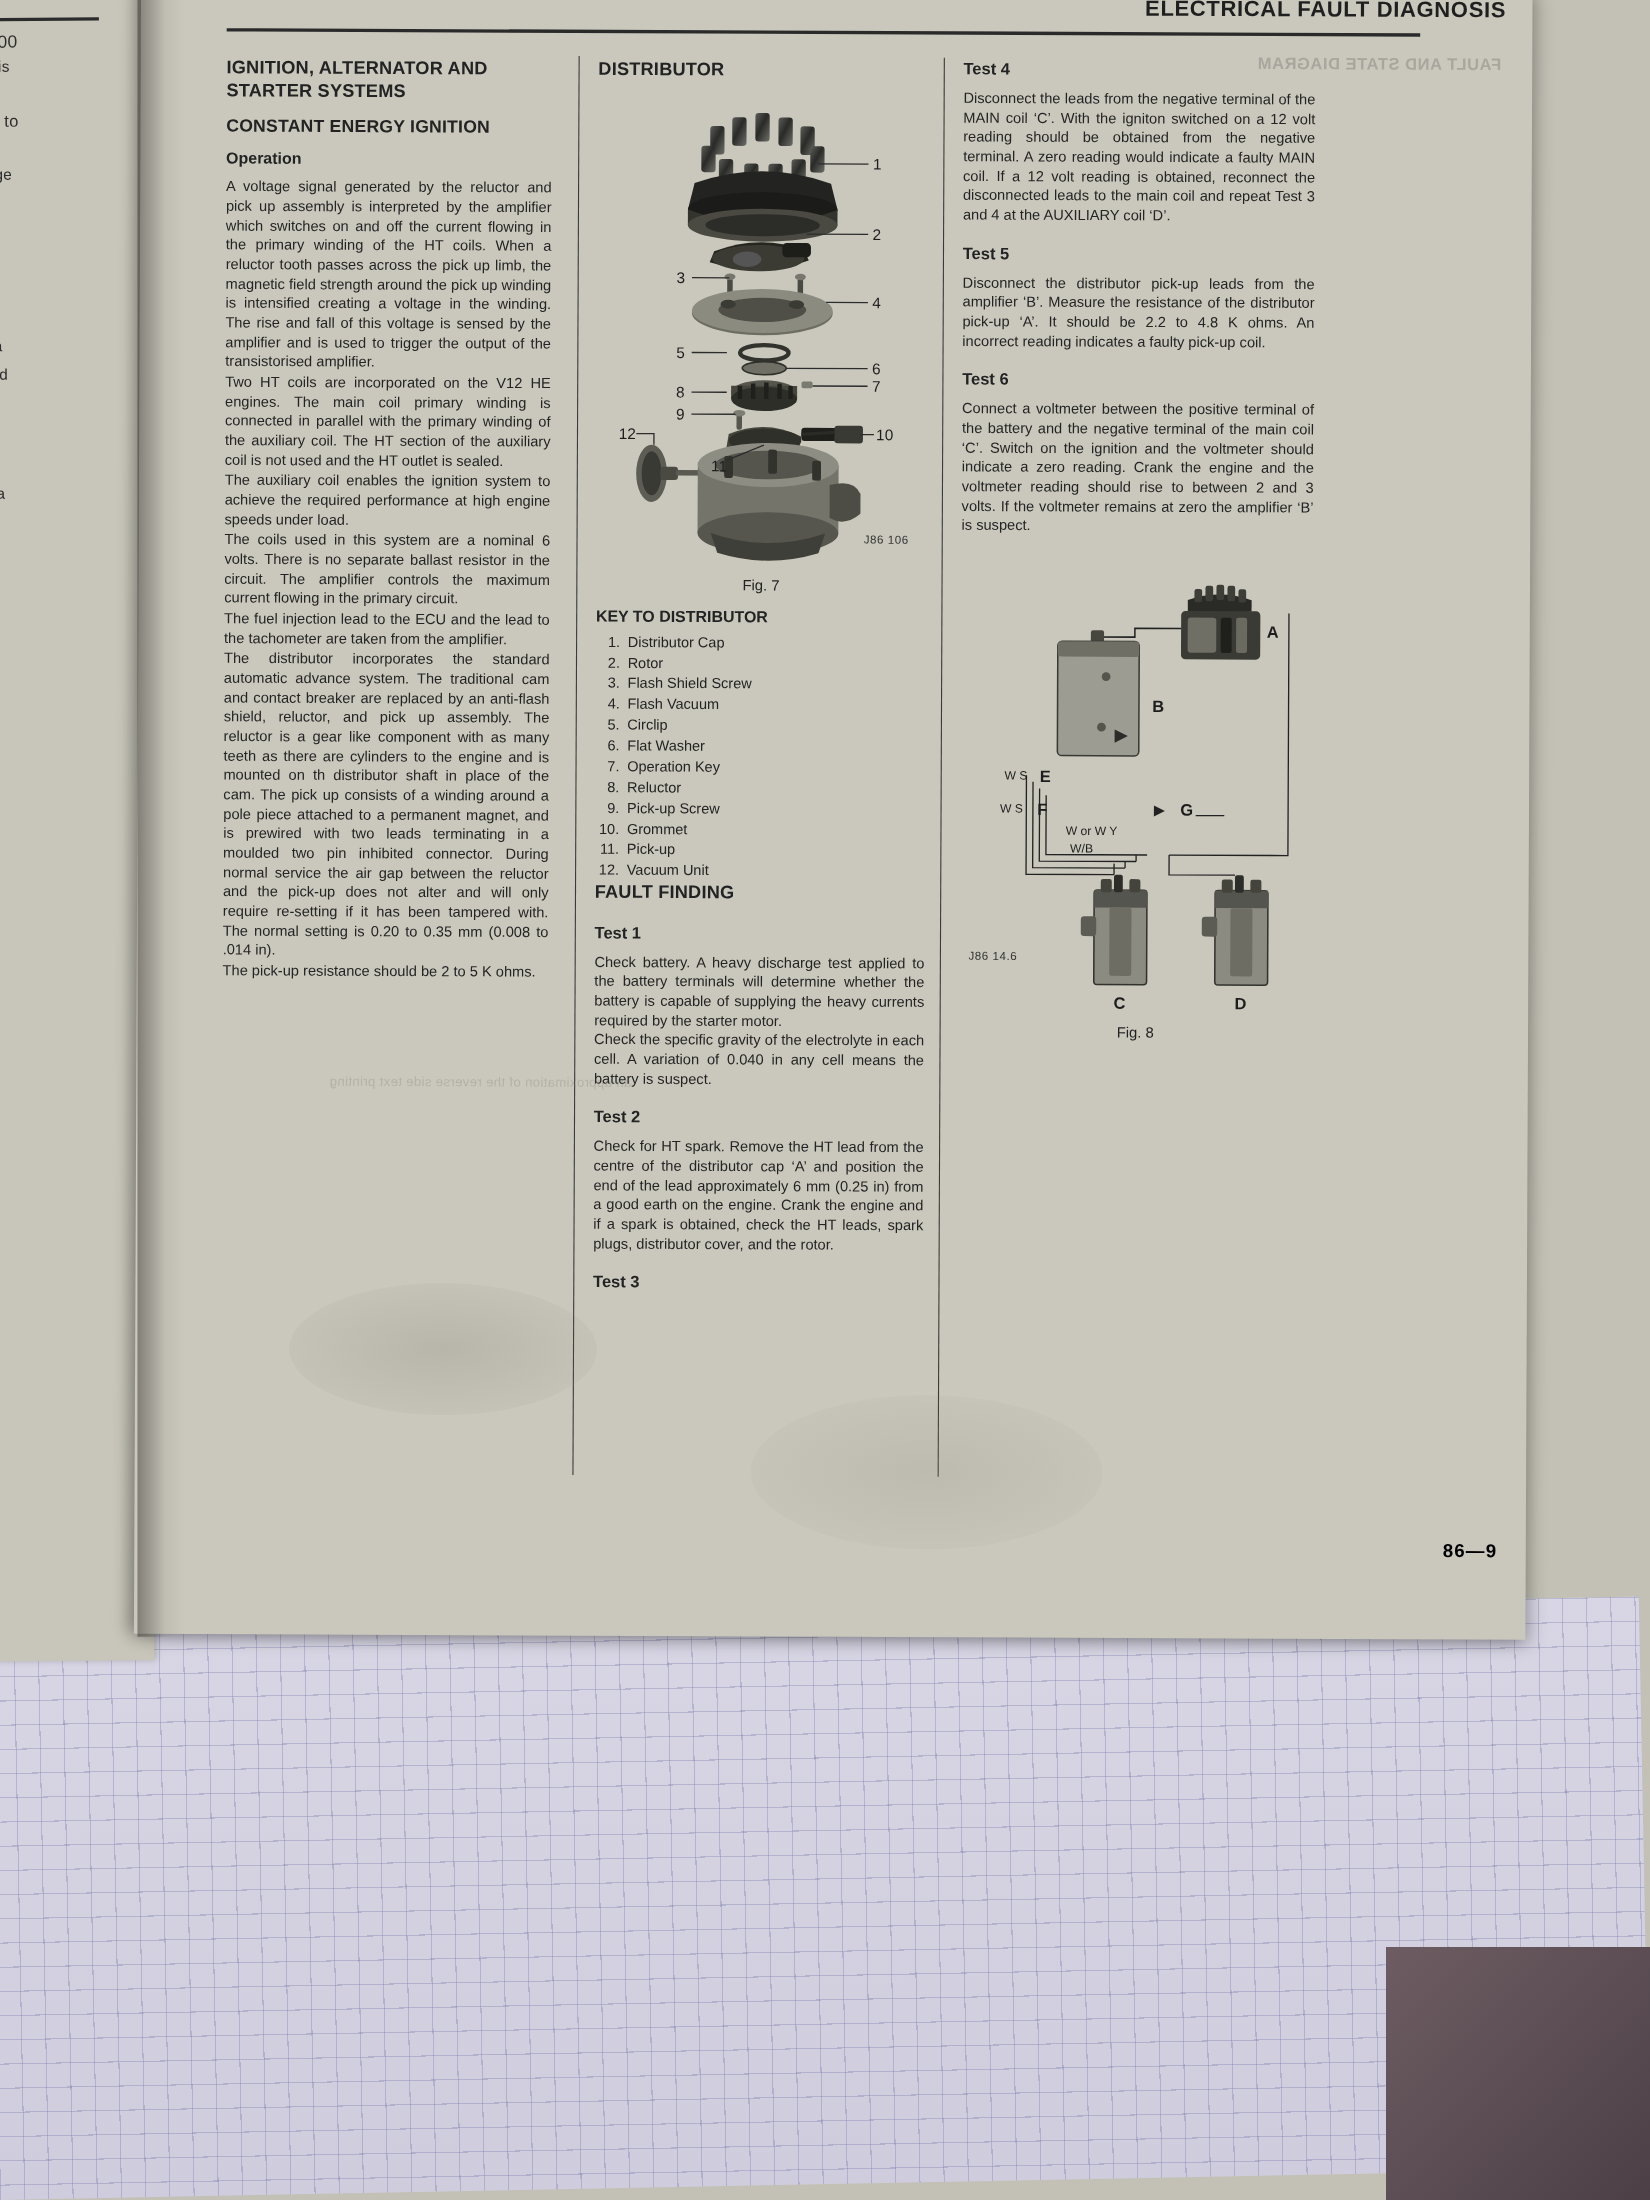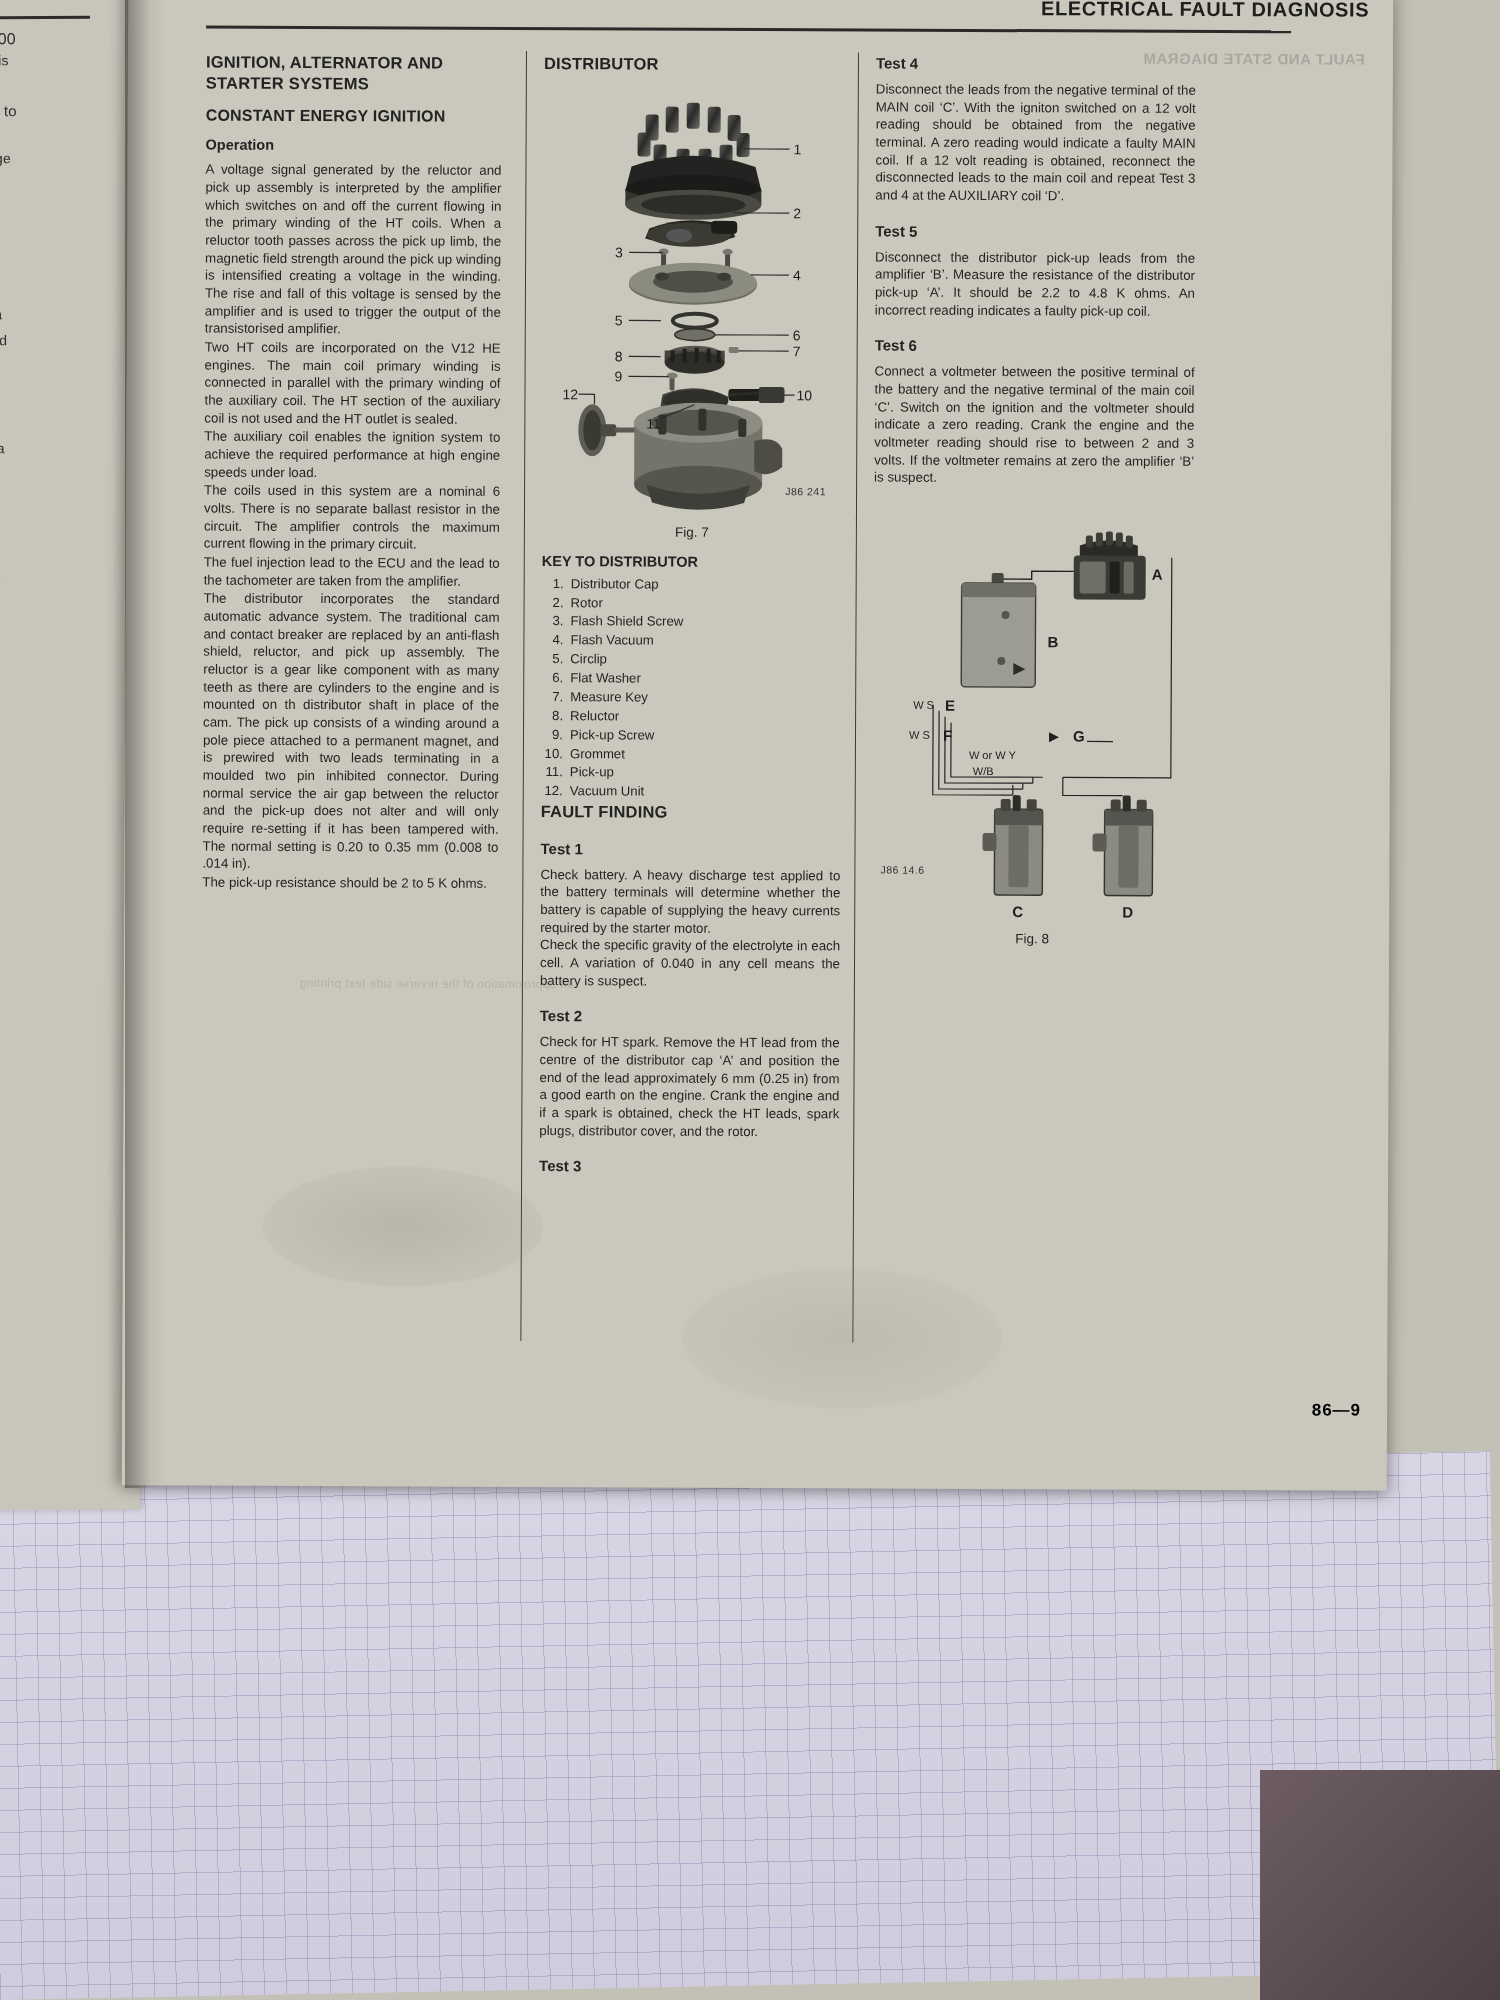--- a/index.html
+++ b/index.html
@@ -335,21 +335,21 @@
             <text x="72" y="237">5</text>
             <text x="250" y="251">6</text>
             <text x="250" y="267">7</text>
             <text x="72" y="273">8</text>
             <text x="72" y="293">9</text>
             <text x="254" y="311">10</text>
             <text x="104" y="340">11</text>
             <text x="20" y="311">12</text>
           </g>
         </svg>
-        <div class="figno" style="right:16px; bottom:22px;">J86 241</div>
+        <div class="figno" style="right:16px; bottom:22px;">J86 106</div>
       </div>
       <div class="figcap">Fig. 7</div>
 
       <h2 class="key">KEY TO DISTRIBUTOR</h2>
       <ol class="key">
         <li>
             <span class="n">1.</span>
             <span>Distributor Cap</span>
           </li>
         <li>
@@ -367,21 +367,21 @@
         <li>
             <span class="n">5.</span>
             <span>Circlip</span>
           </li>
         <li>
             <span class="n">6.</span>
             <span>Flat Washer</span>
           </li>
         <li>
             <span class="n">7.</span>
-            <span>Measure Key</span>
+            <span>Operation Key</span>
           </li>
         <li>
             <span class="n">8.</span>
             <span>Reluctor</span>
           </li>
         <li>
             <span class="n">9.</span>
             <span>Pick-up Screw</span>
           </li>
         <li>

